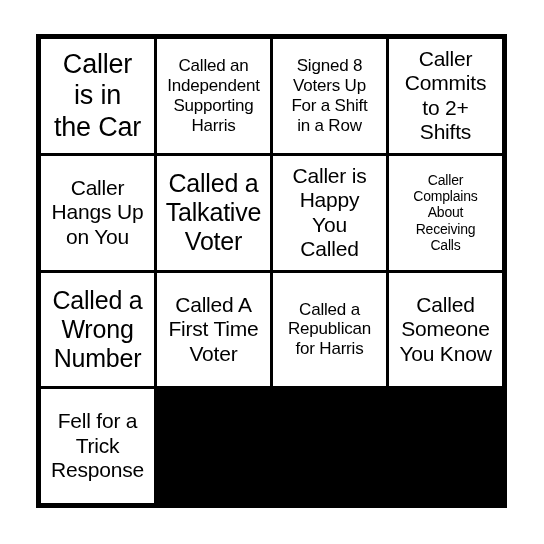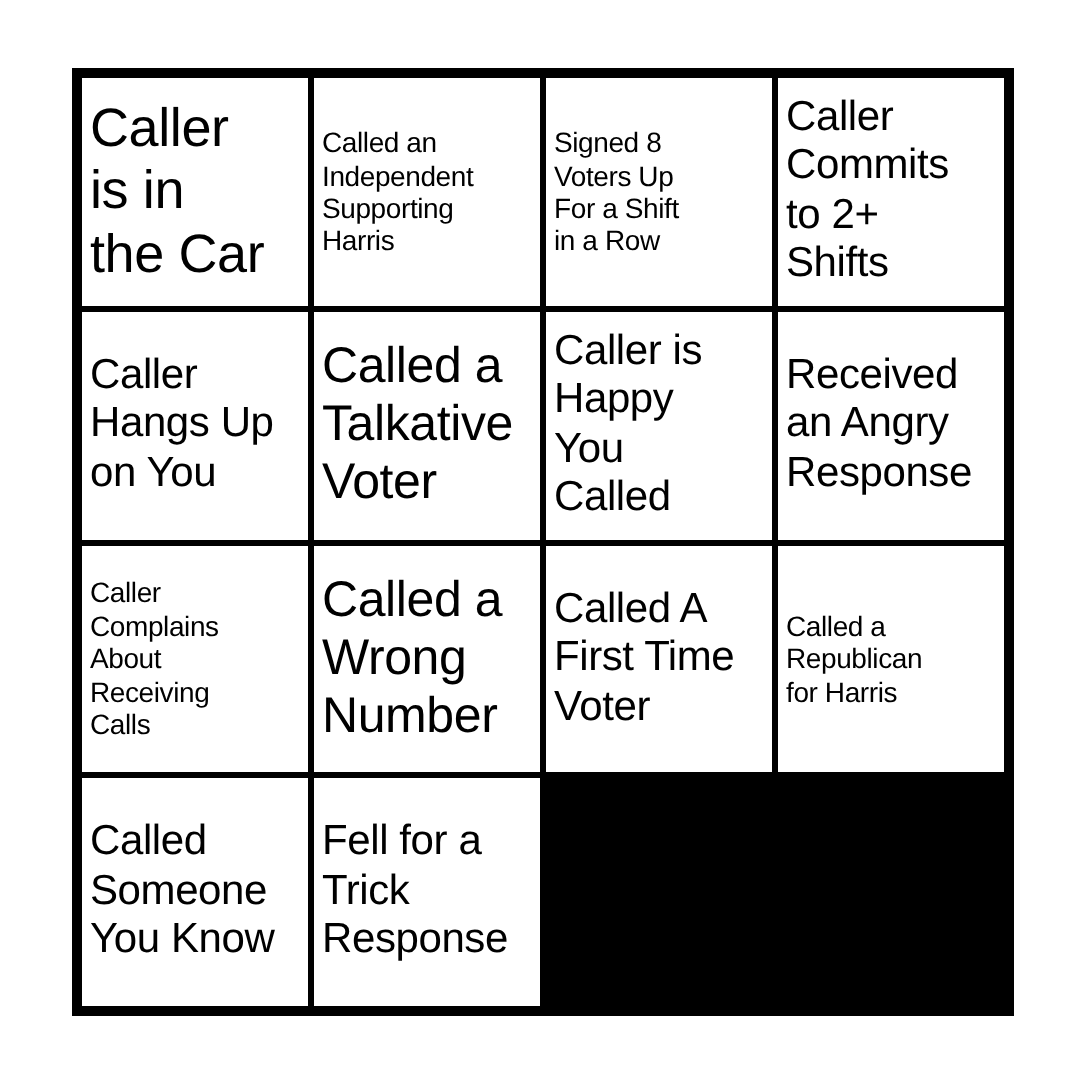--- a/index.html
+++ b/index.html
@@ -31,39 +31,40 @@
     grid-template-rows: repeat(4, 1fr);
     background: #000000;
     gap: 3px;
     box-sizing: border-box;
   }
   .bingo-cell {
     background: #ffffff;
     display: flex;
     align-items: center;
     justify-content: center;
+    text-align: center;
     box-sizing: border-box;
     padding: 2px 4px;
     overflow: hidden;
   }
   .cell-text {
     display: block;
     width: 100%;
     color: #000000;
     font-family: "Liberation Sans", sans-serif;
     font-weight: 400;
     line-height: 1.17;
     white-space: pre-line;
     letter-spacing: -0.2px;
   }
   
   .fs-xl  { font-size: 27px; }
   .fs-lg  { font-size: 25px; }
   .fs-md  { font-size: 21px; }
-  .fs-sm  { font-size: 14px; }
+  .fs-sm  { font-size: 17px; }
   .fs-xs  { font-size: 14px; }
 </style>
 </head>
 <body>
 
 <div id="bingo-card">
   <div class="bingo-grid">
 
     <div class="bingo-cell">
       <span class="cell-text fs-xl">Caller
@@ -100,25 +101,20 @@
 Voter</span>
     </div>
     <div class="bingo-cell">
       <span class="cell-text fs-md">Caller is
 Happy
 You
 Called</span>
     </div>
 
     <div class="bingo-cell">
-      <span class="cell-text fs-md">Received
-an Angry
-Response</span>
-    </div>
-    <div class="bingo-cell">
       <span class="cell-text fs-xs">Caller
 Complains
 About
 Receiving
 Calls</span>
     </div>
     <div class="bingo-cell">
       <span class="cell-text fs-lg">Called a
 Wrong
 Number</span>

